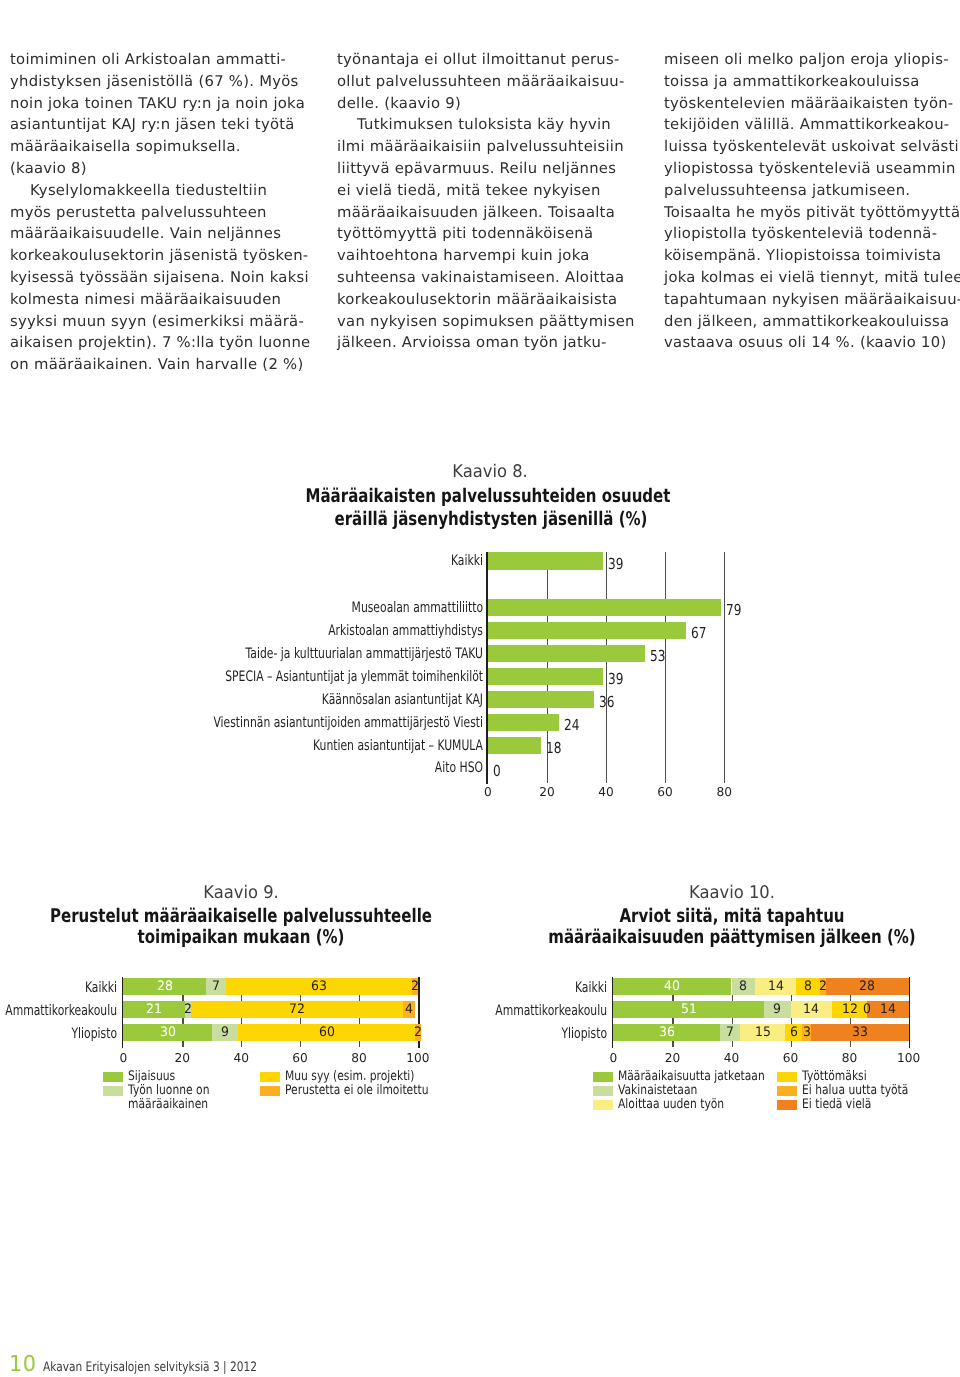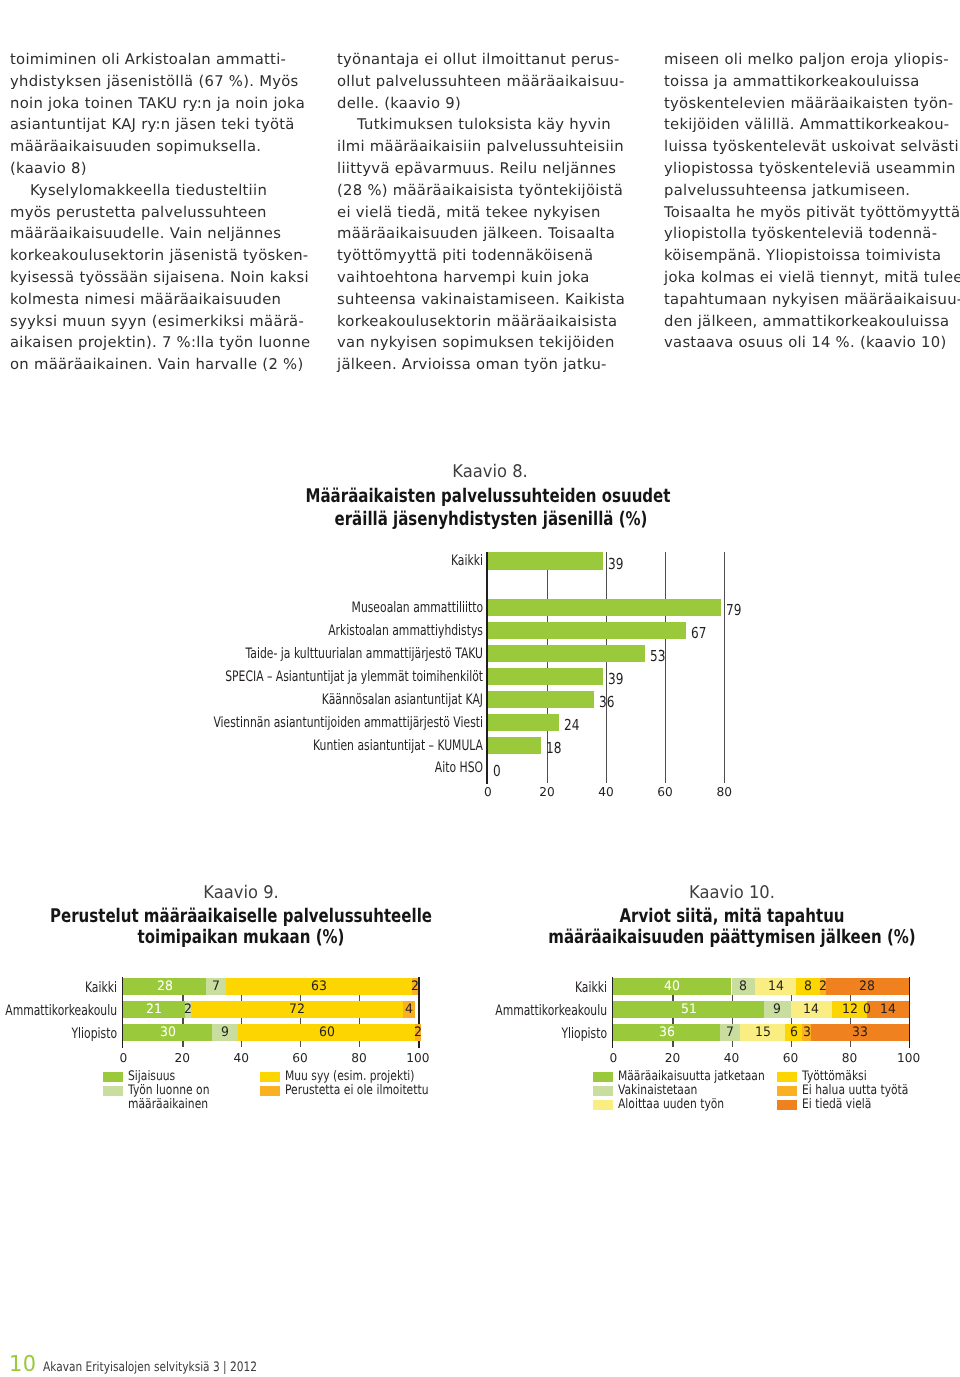--- a/index.html
+++ b/index.html
@@ -48,47 +48,46 @@
 </style>
 </head>
 <body>
 
 <div class="page">
   <div class="col" id="col1">
       <div class="ln">toimiminen oli Arkistoalan ammatti-</div>
       <div class="ln">yhdistyksen jäsenistöllä (67 %). Myös</div>
       <div class="ln">noin joka toinen TAKU ry:n ja noin joka</div>
       <div class="ln">asiantuntijat KAJ ry:n jäsen teki työtä</div>
-      <div class="ln">määräaikaisuuden sopimuksella.</div>
+      <div class="ln">määräaikaisella sopimuksella.</div>
       <div class="ln">(kaavio 8)</div>
       <div class="ln">    Kyselylomakkeella tiedusteltiin</div>
       <div class="ln">myös perustetta palvelussuhteen</div>
       <div class="ln">määräaikaisuudelle. Vain neljännes</div>
       <div class="ln">korkeakoulusektorin jäsenistä työsken-</div>
       <div class="ln">kyisessä työssään sijaisena. Noin kaksi</div>
       <div class="ln">kolmesta nimesi määräaikaisuuden</div>
       <div class="ln">syyksi muun syyn (esimerkiksi määrä-</div>
       <div class="ln">aikaisen projektin). 7 %:lla työn luonne</div>
       <div class="ln">on määräaikainen. Vain harvalle (2 %)</div>
     </div>
   <div class="col" id="col2">
       <div class="ln">työnantaja ei ollut ilmoittanut perus-</div>
       <div class="ln">ollut palvelussuhteen määräaikaisuu-</div>
       <div class="ln">delle. (kaavio 9)</div>
       <div class="ln">    Tutkimuksen tuloksista käy hyvin</div>
       <div class="ln">ilmi määräaikaisiin palvelussuhteisiin</div>
       <div class="ln">liittyvä epävarmuus. Reilu neljännes</div>
-      <div class="ln">(28 %) määräaikaisista työntekijöistä</div>
       <div class="ln">ei vielä tiedä, mitä tekee nykyisen</div>
       <div class="ln">määräaikaisuuden jälkeen. Toisaalta</div>
       <div class="ln">työttömyyttä piti todennäköisenä</div>
       <div class="ln">vaihtoehtona harvempi kuin joka</div>
-      <div class="ln">suhteensa vakinaistamiseen. Kaikista</div>
+      <div class="ln">suhteensa vakinaistamiseen. Aloittaa</div>
       <div class="ln">korkeakoulusektorin määräaikaisista</div>
-      <div class="ln">van nykyisen sopimuksen tekijöiden</div>
+      <div class="ln">van nykyisen sopimuksen päättymisen</div>
       <div class="ln">jälkeen. Arvioissa oman työn jatku-</div>
     </div>
   <div class="col" id="col3">
       <div class="ln">miseen oli melko paljon eroja yliopis-</div>
       <div class="ln">toissa ja ammattikorkeakouluissa</div>
       <div class="ln">työskentelevien määräaikaisten työn-</div>
       <div class="ln">tekijöiden välillä. Ammattikorkeakou-</div>
       <div class="ln">luissa työskentelevät uskoivat selvästi</div>
       <div class="ln">yliopistossa työskenteleviä useammin</div>
       <div class="ln">palvelussuhteensa jatkumiseen.</div>

